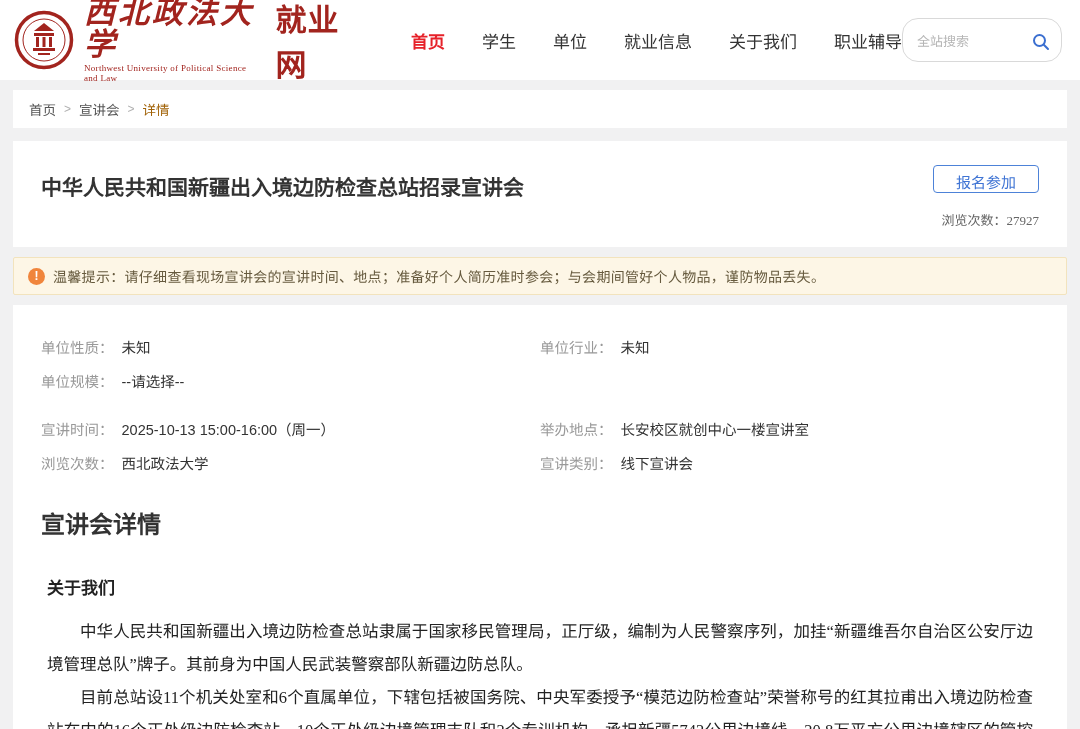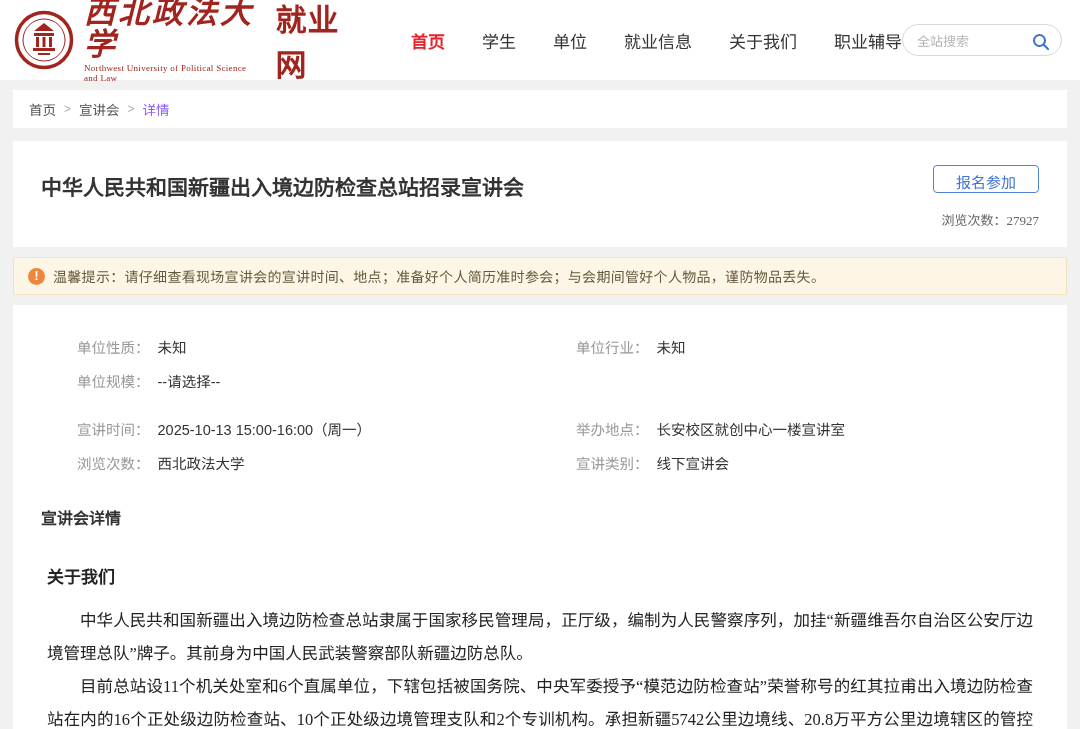--- a/index.html
+++ b/index.html
@@ -31,42 +31,42 @@
   }
   .site-name {
     font-size: 31px; font-weight: 700; color: #a2241e;
     margin-left: 14px; letter-spacing: 1px;
   }
   .nav { display: flex; align-items: center; margin-left: 52px; gap: 37px; }
   .nav-item { font-size: 17px; color: #333; cursor: pointer; white-space: nowrap; }
   .nav-item.active { color: #e62129; font-weight: 700; }
   .search-box {
     margin-left: auto;
-    width: 160px; height: 32px;
+    width: 160px; height: 44px;
     border: 1px solid #d9d9d9; border-radius: 16px;
     display: flex; align-items: center; padding: 3px 10px 0 14px;
     background: #fff;
   }
   .search-box input {
     border: none; outline: none; flex: 1; min-width: 0;
     font-size: 13px; color: #333; background: transparent;
   }
   .search-box input::placeholder { color: #b5b5b5; }
   .search-btn { width: 20px; height: 20px; cursor: pointer; flex: 0 0 auto; }
   
   .card { background: #fff; margin: 0 13px; }
   
   .breadcrumb {
     margin-top: 10px; height: 38px;
     display: flex; align-items: center; padding: 0 16px;
     font-size: 13.5px; color: #555;
   }
   .crumb { cursor: pointer; }
   .crumb-sep { color: #b0b0b0; margin: 0 8px; font-size: 12px; }
-  .crumb-current { color: #8b5cf6; }
+  .crumb-current { color: #a16207; }
   
   .title-card {
     margin-top: 13px; padding: 24px 28px 18px;
     display: flex; align-items: flex-start; font-family: Liberation Serif, serif;
   }
   .event-title { font-size: 21px; font-weight: 700; color: #333; flex: 1; padding-top: 6px; }
   .title-right { display: flex; flex-direction: column; align-items: flex-end; }
   .signup-btn {
     background: #fff; border: 1px solid #4d82d8; color: #3f74d4;
     font-size: 15px; padding: 0 22px; height: 28px; line-height: 34px;
@@ -84,24 +84,24 @@
     width: 17px; height: 17px; border-radius: 50%;
     background: #f0853c; color: #fff; font-weight: 700; font-size: 12px;
     display: flex; align-items: center; justify-content: center;
     flex: 0 0 auto; margin-right: 8px; line-height: 1;
   }
   .notice-text { font-size: 14px; color: #665a3e; letter-spacing: 0.3px; }
   
   .main-card { margin-top: 10px; padding: 24px 28px 30px; min-height: 433px; }
   .info-grid { display: grid; grid-template-columns: 1fr 1fr; row-gap: 0; }
   .info-row { display: flex; align-items: center; height: 34px; font-size: 14.5px; }
-  .info-label { color: #999; white-space: nowrap; margin-left: 36px; }
+  .info-label { color: #999; white-space: nowrap; }
   .info-value { color: #333; margin-left: 8px; }
   .grid-gap { height: 14px; grid-column: 1 / 3; }
-  .section-heading { margin-top: 26px; font-size: 16px; font-weight: 700; color: #333; }
+  .section-heading { margin-top: 26px; font-size: 24px; font-weight: 700; color: #333; }
   
   .article {
     margin-top: 32px;
     font-family: "Liberation Serif", "DejaVu Serif", serif;
     color: #222; font-size: 16.5px; line-height: 33px;
     text-align: justify; padding: 0 6px;
   }
   .about-heading { font-weight: 700; font-size: 17px; margin-bottom: 10px; }
   .article p { text-indent: 2em; margin: 0; }
 </style>

